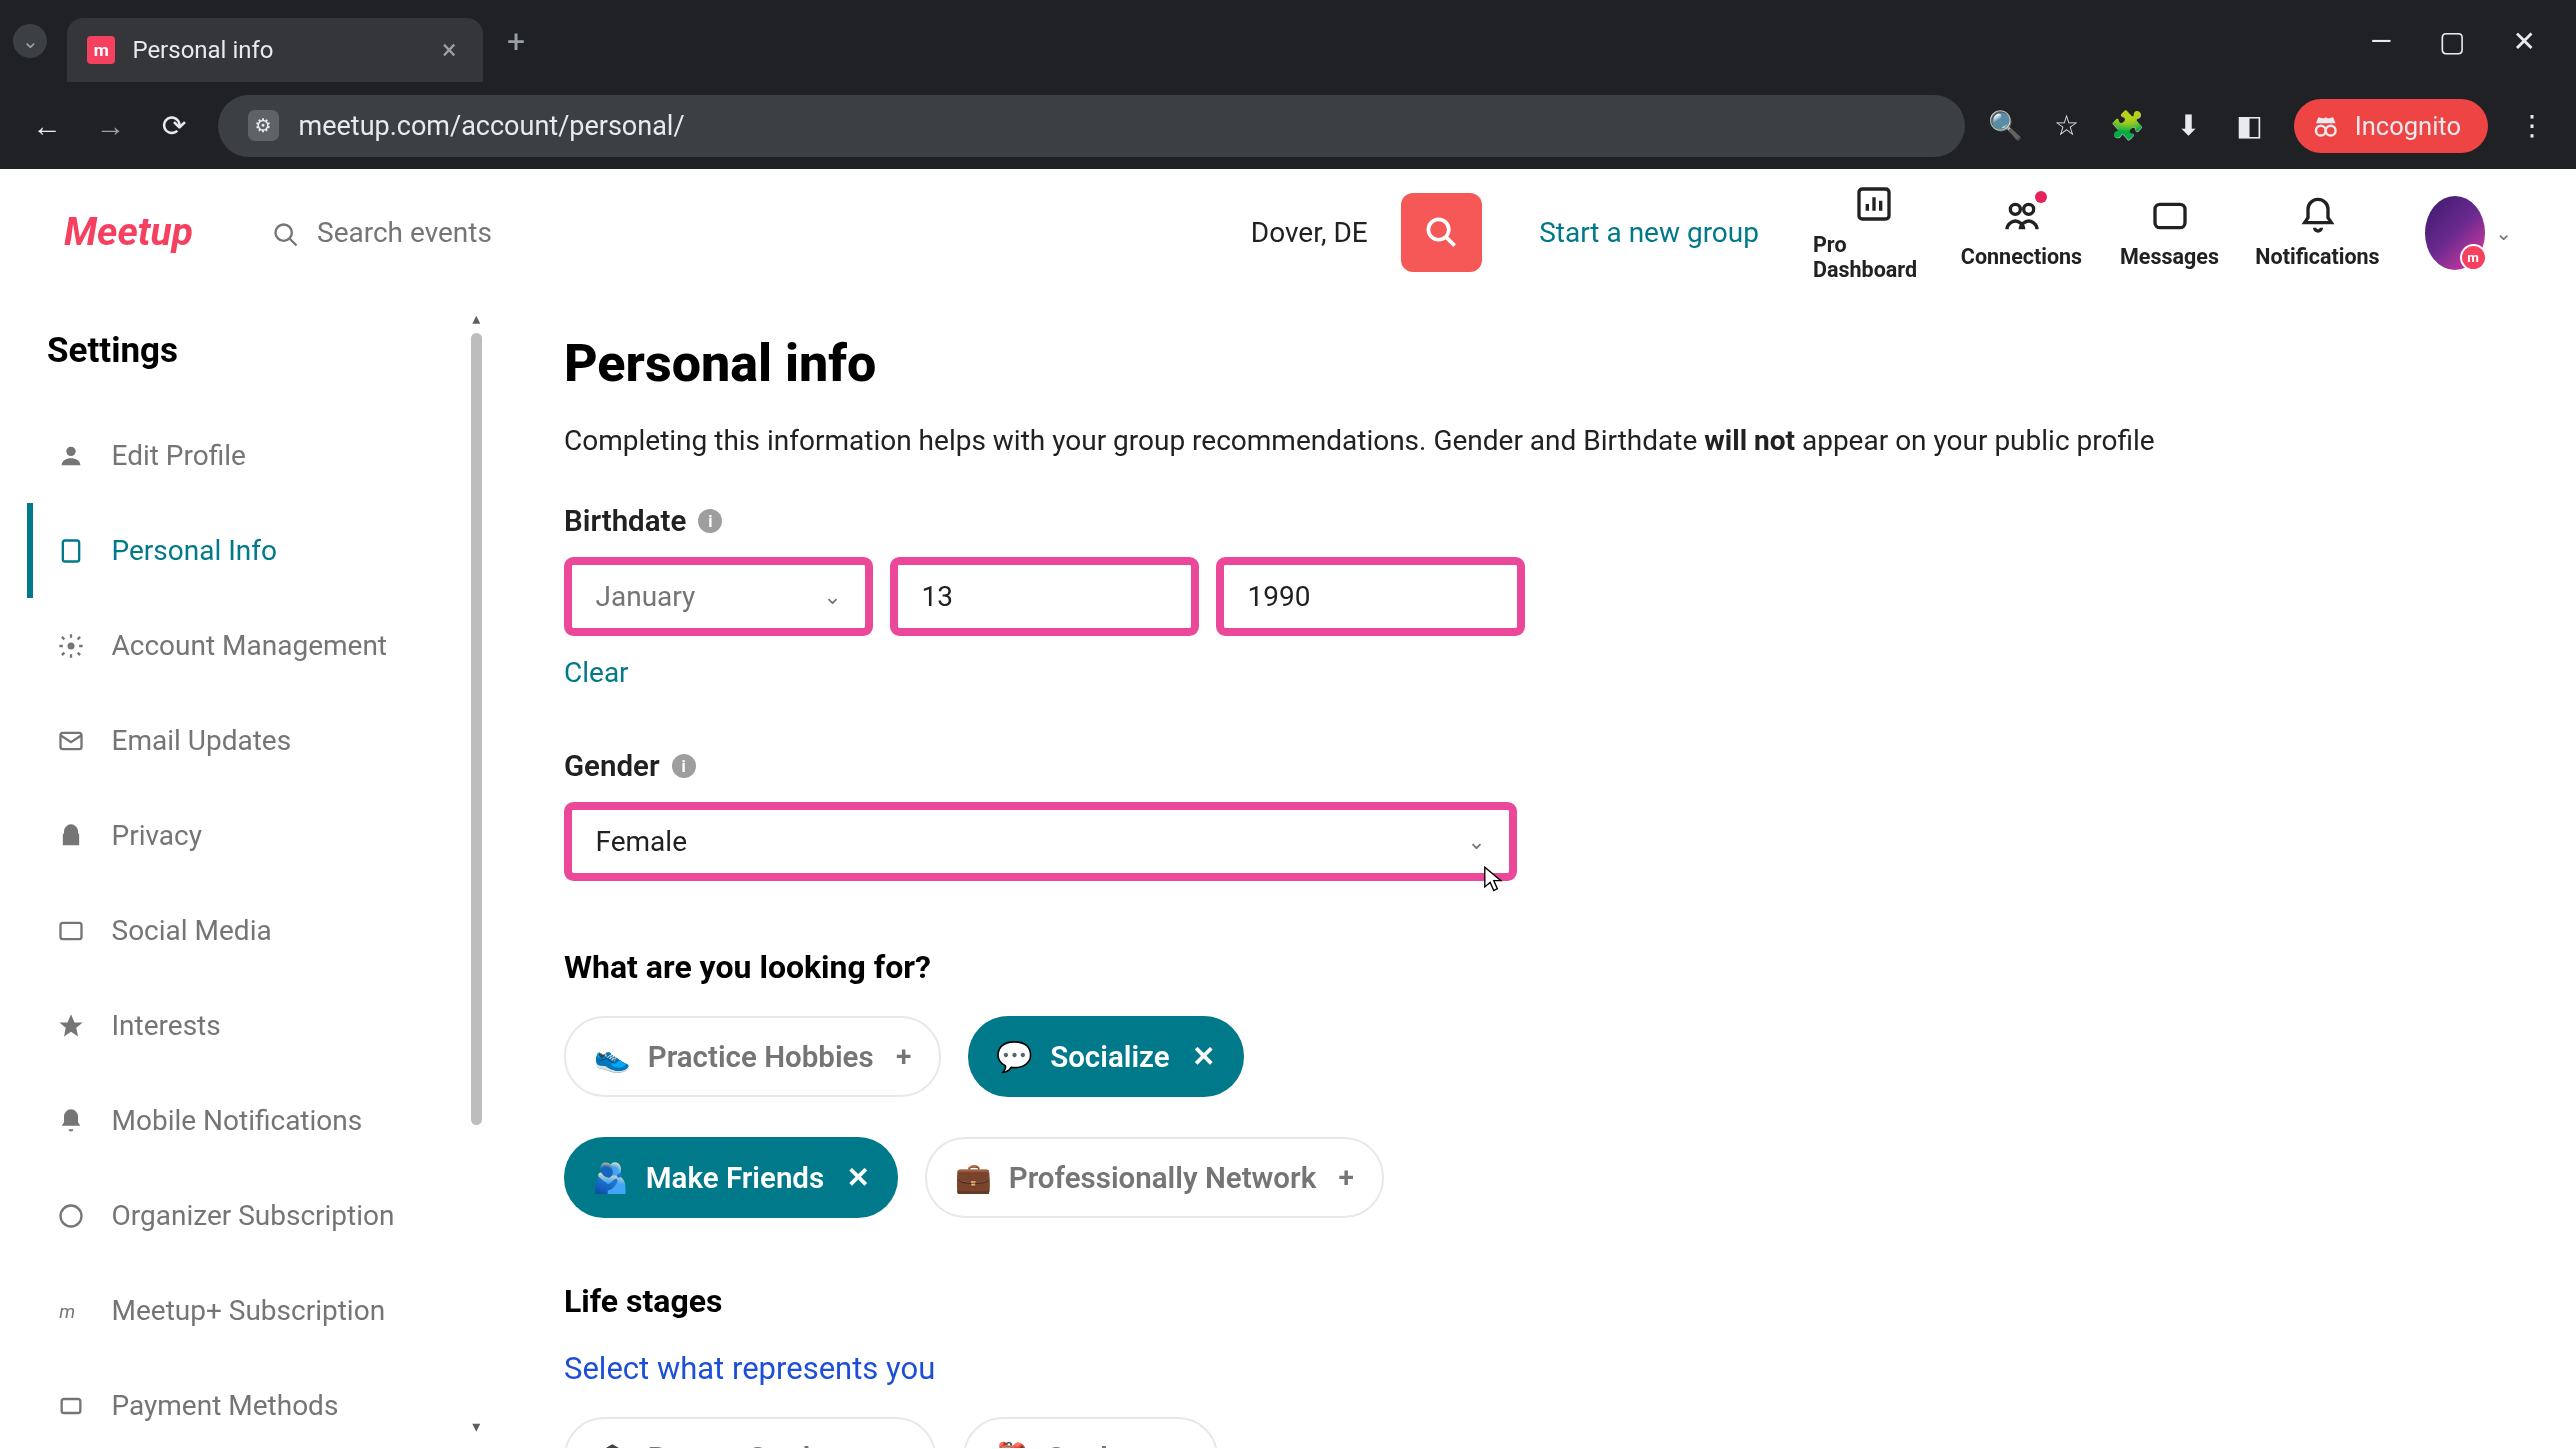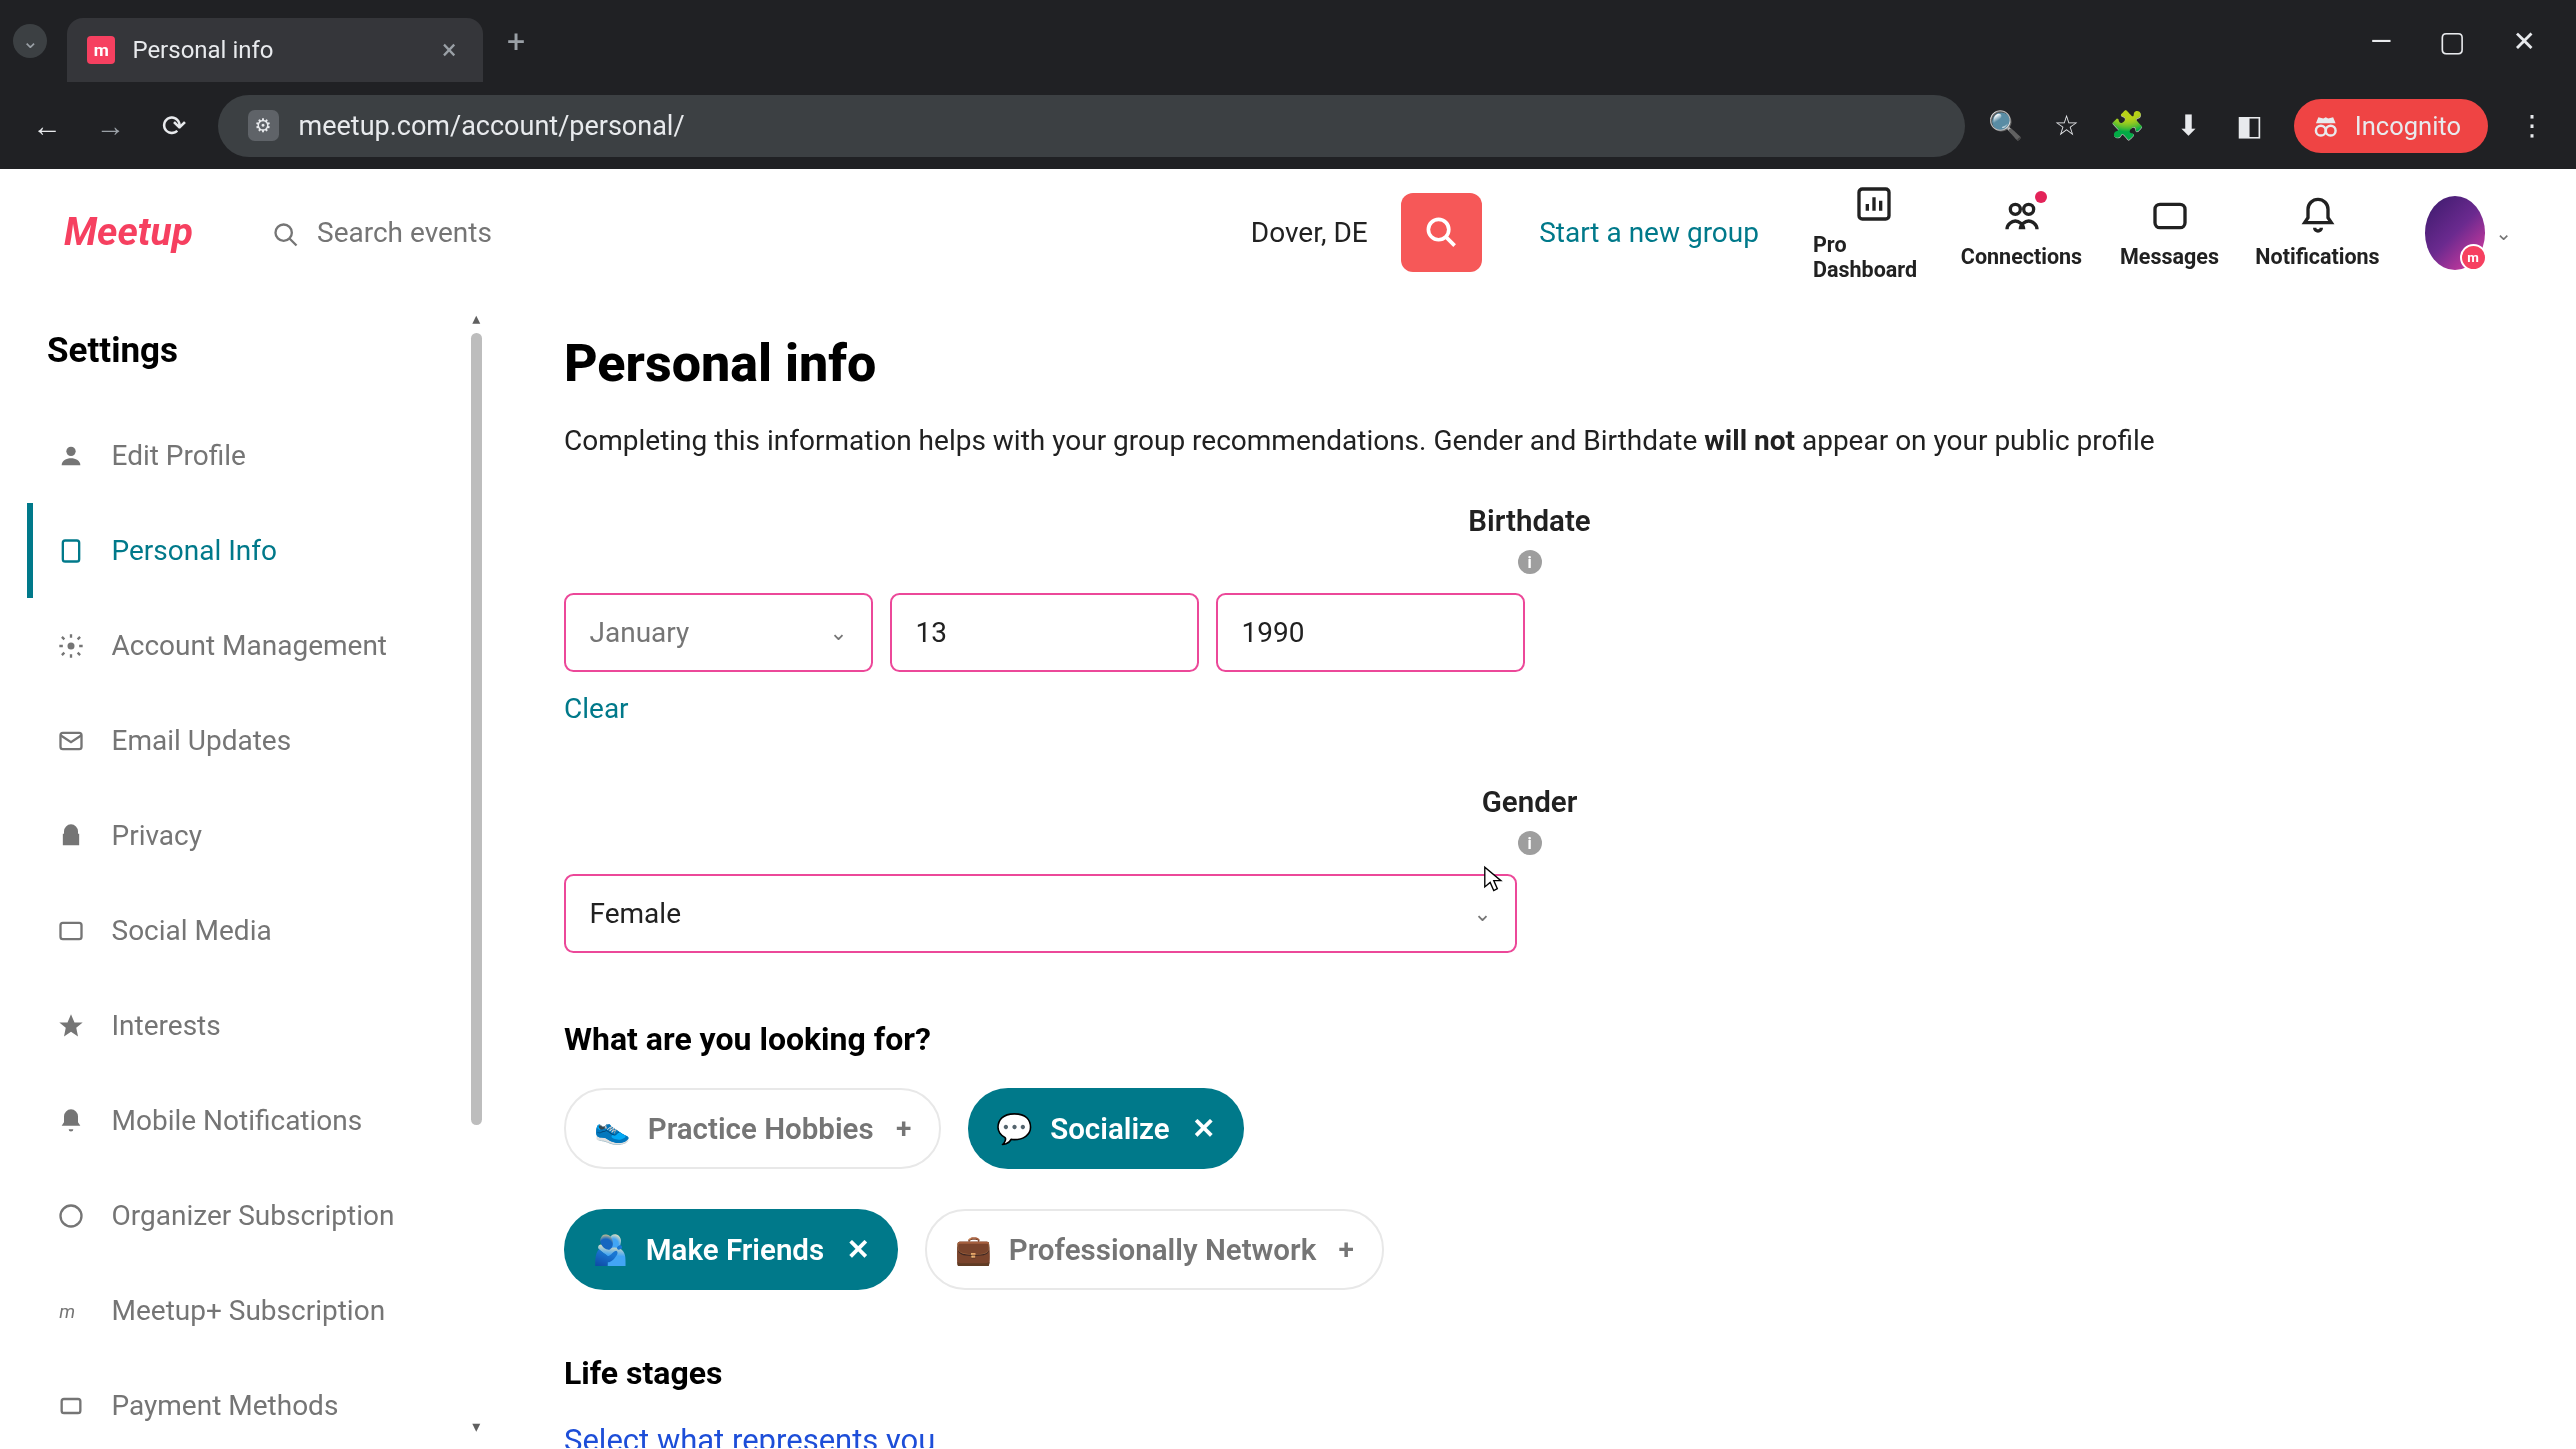--- a/index.html
+++ b/index.html
@@ -56,24 +56,24 @@
 .sb-item .sbicon { width:28px; height:28px; flex-shrink:0; }
 .sb-scroll { position:absolute; right:0; top:13.4px; width:13.4px; height:1127px; }
 .sb-arrow { color:#606060; font-size:16px; text-align:center; }
 .sb-track { position:absolute; right:1.3px; top:24px; bottom:24px; width:10.7px; }
 .sb-thumb { position:absolute; top:0; height:792px; width:10.7px; background:#bdbdbd; border-radius:5.4px; }
 
 .main { flex:1; padding:37px 81px 0 81px; overflow:hidden; }
 .page-title { font-size:52px; font-weight:800; margin-bottom:27px; }
 .page-desc { font-size:28px; color:#212121; margin-bottom:44px; line-height:1.4; }
 .page-desc .bold { font-weight:700; }
-.field-label { font-size:29.5px; font-weight:600; color:#212121; margin-bottom:19px; display:flex; align-items:center; gap:12px;flex-direction:column; }
+.field-label { font-size:29.5px; font-weight:600; color:#212121; margin-bottom:19px; display:flex; align-items:center; gap:12px; }
 .info-icon { width:24px; height:24px; background:#9e9e9e; border-radius:50%; display:inline-flex; align-items:center; justify-content:center; color:#fff; font-size:16px; font-weight:bold; }
 .bd-row { display:flex; gap:17px; margin-bottom:20px; }
-.select-box { height:79px; border:2px solid #ec4899; border-radius:9.4px; display:flex; align-items:center; padding:0 23.5px; font-size:28px; color:#757575; background:#fff; position:relative; }
+.select-box { height:79px; border:8px solid #ec4899; border-radius:9.4px; display:flex; align-items:center; padding:0 23.5px; font-size:28px; color:#757575; background:#fff; position:relative; }
 .select-box.val { color:#212121; }
 .month { width:309px; }
 .day { width:309px; }
 .year { width:309px; }
 .chev { margin-left:auto; color:#757575; font-size:21.5px; }
 .clear-link { color:#00798a; font-size:28px; margin-bottom:60px; display:inline-block; }
 .gender-select { width:953px; height:79px; margin-bottom:67px; }
 .section-h { font-size:32px; font-weight:700; margin-bottom:30px; }
 .chips { display:flex; flex-wrap:wrap; gap:20px 27px; margin-bottom:64px; }
 .chip { height:81px; border-radius:40px; display:flex; align-items:center; padding:0 28px; gap:17px; font-size:29.5px; font-weight:600; }

